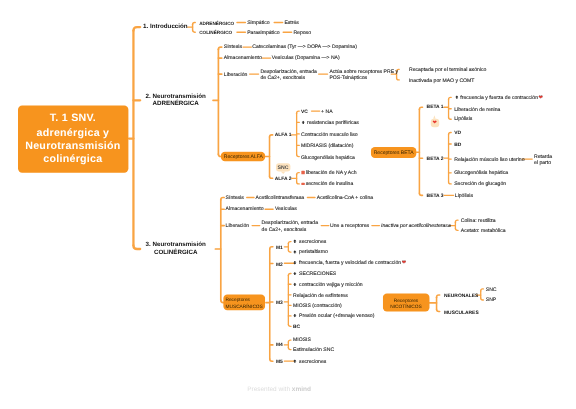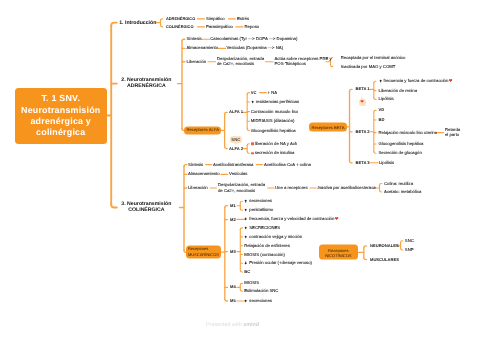--- a/index.html
+++ b/index.html
@@ -152,22 +152,22 @@
       <path d="M 363.8 257.8 Q 363.8 259.6 365.6 259.6 L 366.40000000000003 259.6" fill="none" stroke="#F9A443" stroke-width="1.3" stroke-linecap="round" stroke-linejoin="round"></path>
       <path d="M 397 245.9 L 400.6 245.9" fill="none" stroke="#F9A443" stroke-width="1.1" stroke-linecap="round" stroke-linejoin="round"></path>
       <path d="M 400.6 242.5 L 400.6 248.3" fill="none" stroke="#F9A443" stroke-width="1.1" stroke-linecap="round" stroke-linejoin="round"></path>
       <path d="M 400.6 242.5 Q 400.6 240.8 402.3 240.8 L 402.8 240.8" fill="none" stroke="#F9A443" stroke-width="1.1" stroke-linecap="round" stroke-linejoin="round"></path>
       <path d="M 400.6 248.3 Q 400.6 250 402.3 250 L 402.8 250" fill="none" stroke="#F9A443" stroke-width="1.1" stroke-linecap="round" stroke-linejoin="round"></path>
     </svg>
   <div id="layer">
       <div class="rootbox" style="left:14.5px;top:88.0px;width:92.5px;height:55.6px;">
         <div class="t">
           <div>T. 1 SNV.</div>
+          <div>adrenérgica y</div>
           <div>Neurotransmisión</div>
-          <div>adrenérgica y</div>
           <div>colinérgica</div>
         </div>
       </div>
       <div class="lbl b sec" style="left:119.2px;top:22.6px;"><span>1. Introducción</span></div>
       <div class="lbl b sec" style="left:118.4px;top:83.6px;text-align:center;width:56px;">
         <div>2. Neurotransmisión</div>
         <div>ADRENÉRGICA</div>
       </div>
       <div class="lbl b sec" style="left:118.4px;top:207.5px;text-align:center;width:56px;">
         <div>3. Neurotransmisión</div>

